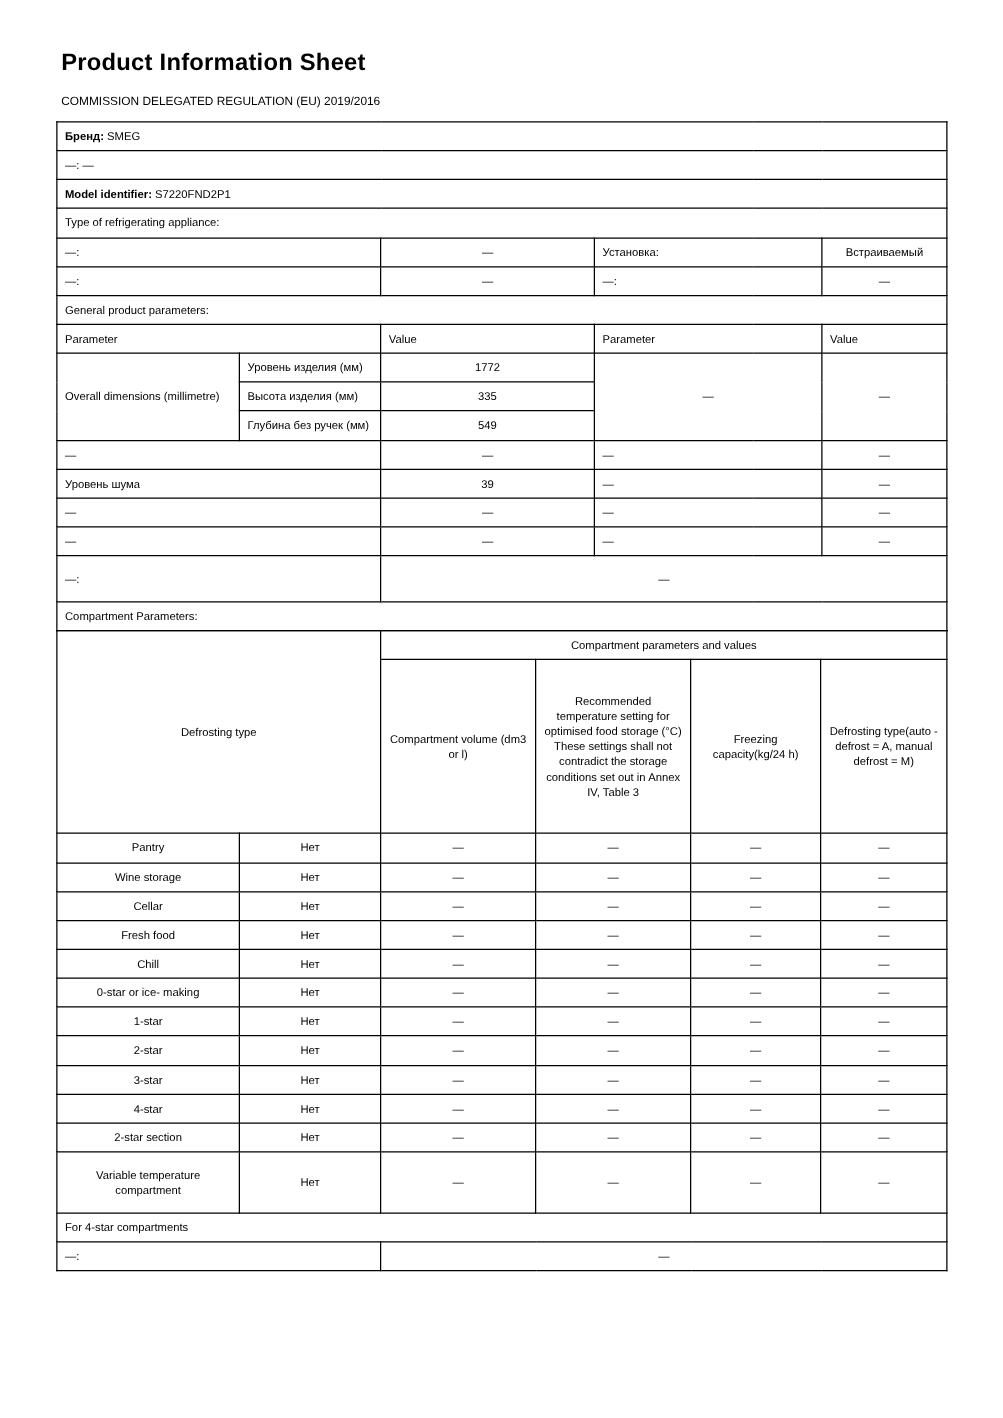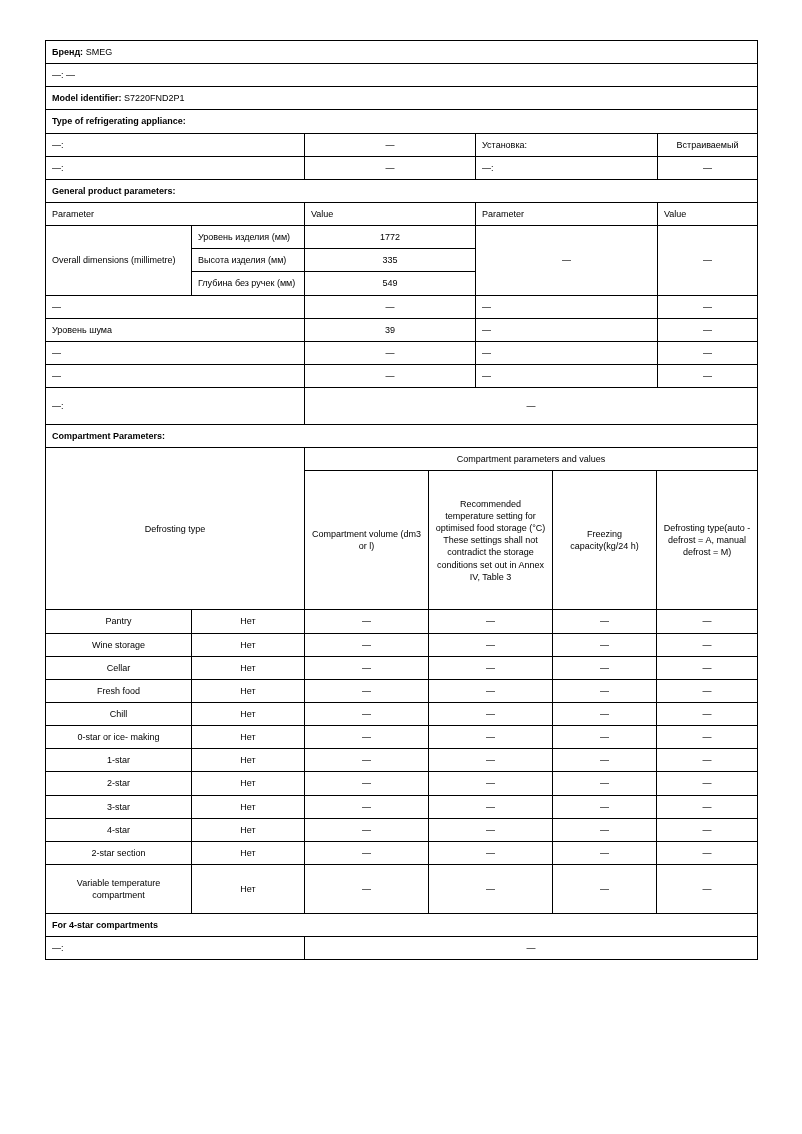--- a/index.html
+++ b/index.html
@@ -55,32 +55,34 @@
   .tall { height: 26px; }
   .footer {
     position: absolute;
     left: 0;
     top: 1060px;
     width: 757px;
     text-align: right;
     font-size: 9px;
   }
   .block-title td {
-    font-weight: bold;
+    font-weight: normal;
     margin-left: 20px;
   }
   .cmpname { text-align: center; }
   .vcenter { vertical-align: middle; }
   .wrap { white-space: normal; }
 </style>
 </head>
 <body>
 
 <div class="page">
 
+  <div class="doc-title">Product Information Sheet</div>
+  <div class="doc-subtitle">COMMISSION DELEGATED REGULATION (EU) 2019/2016</div>
 
   <table class="sheet">
     <colgroup>
       <col style="width:146px">
       <col style="width:113px">
       <col style="width:47px">
       <col style="width:124px">
       <col style="width:127px">
       <col style="width:55px">
       <col style="width:100px">

